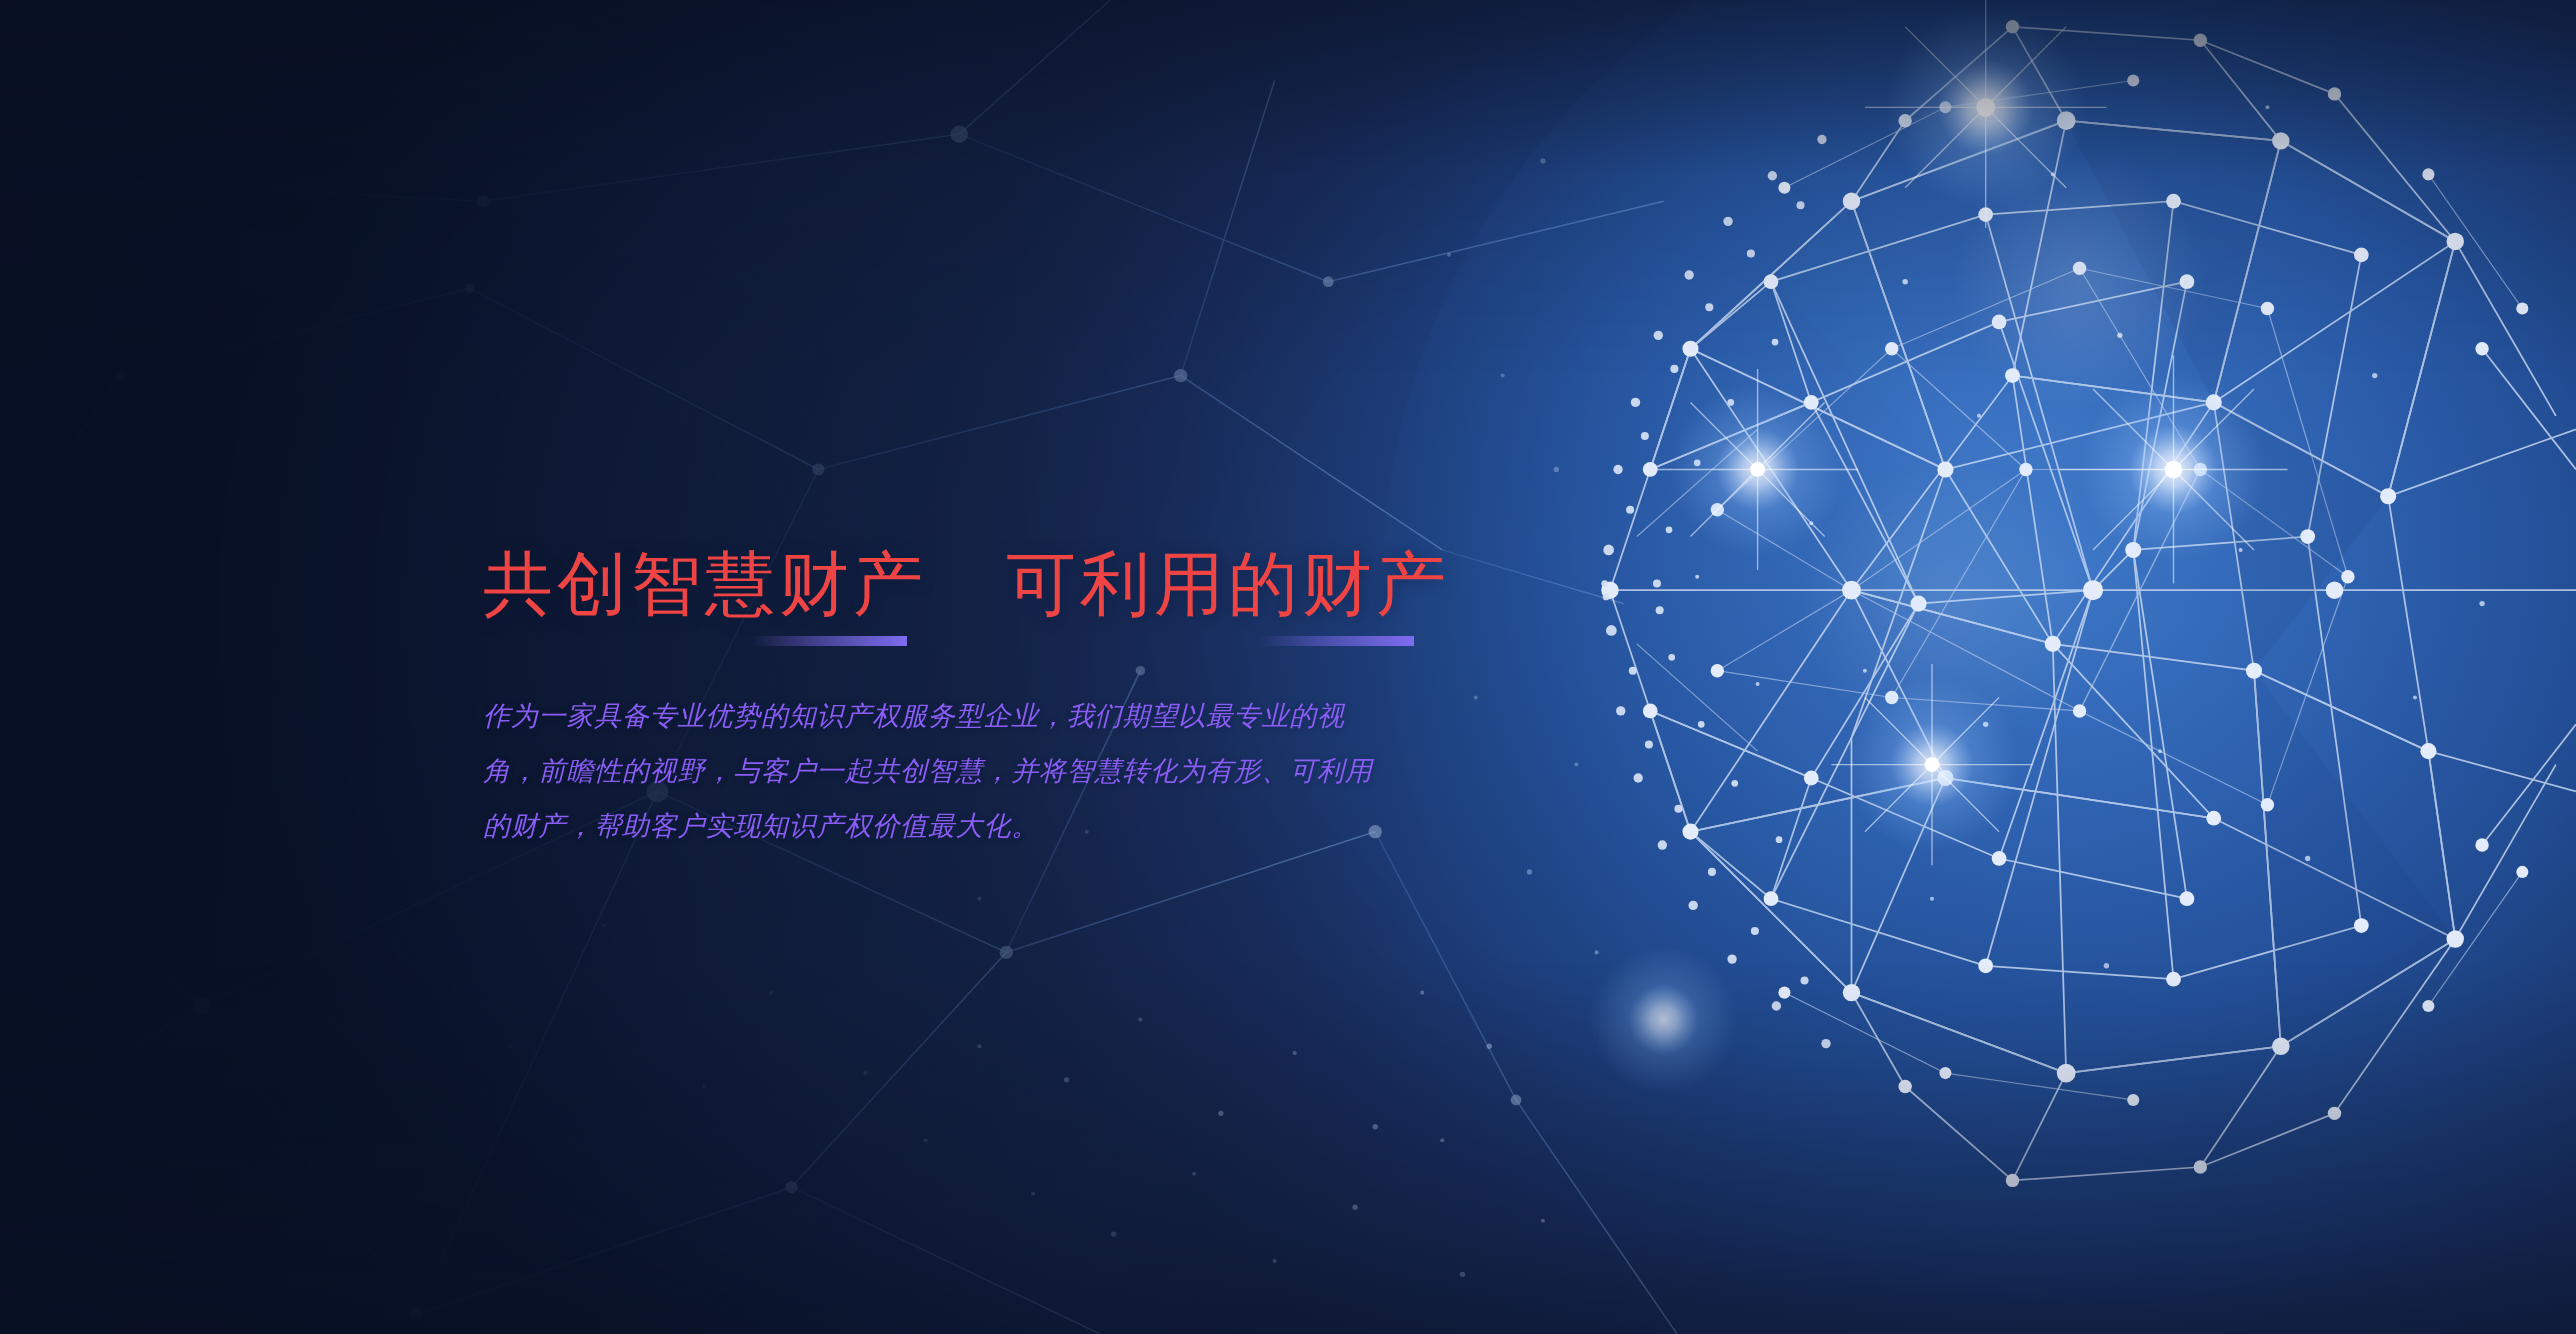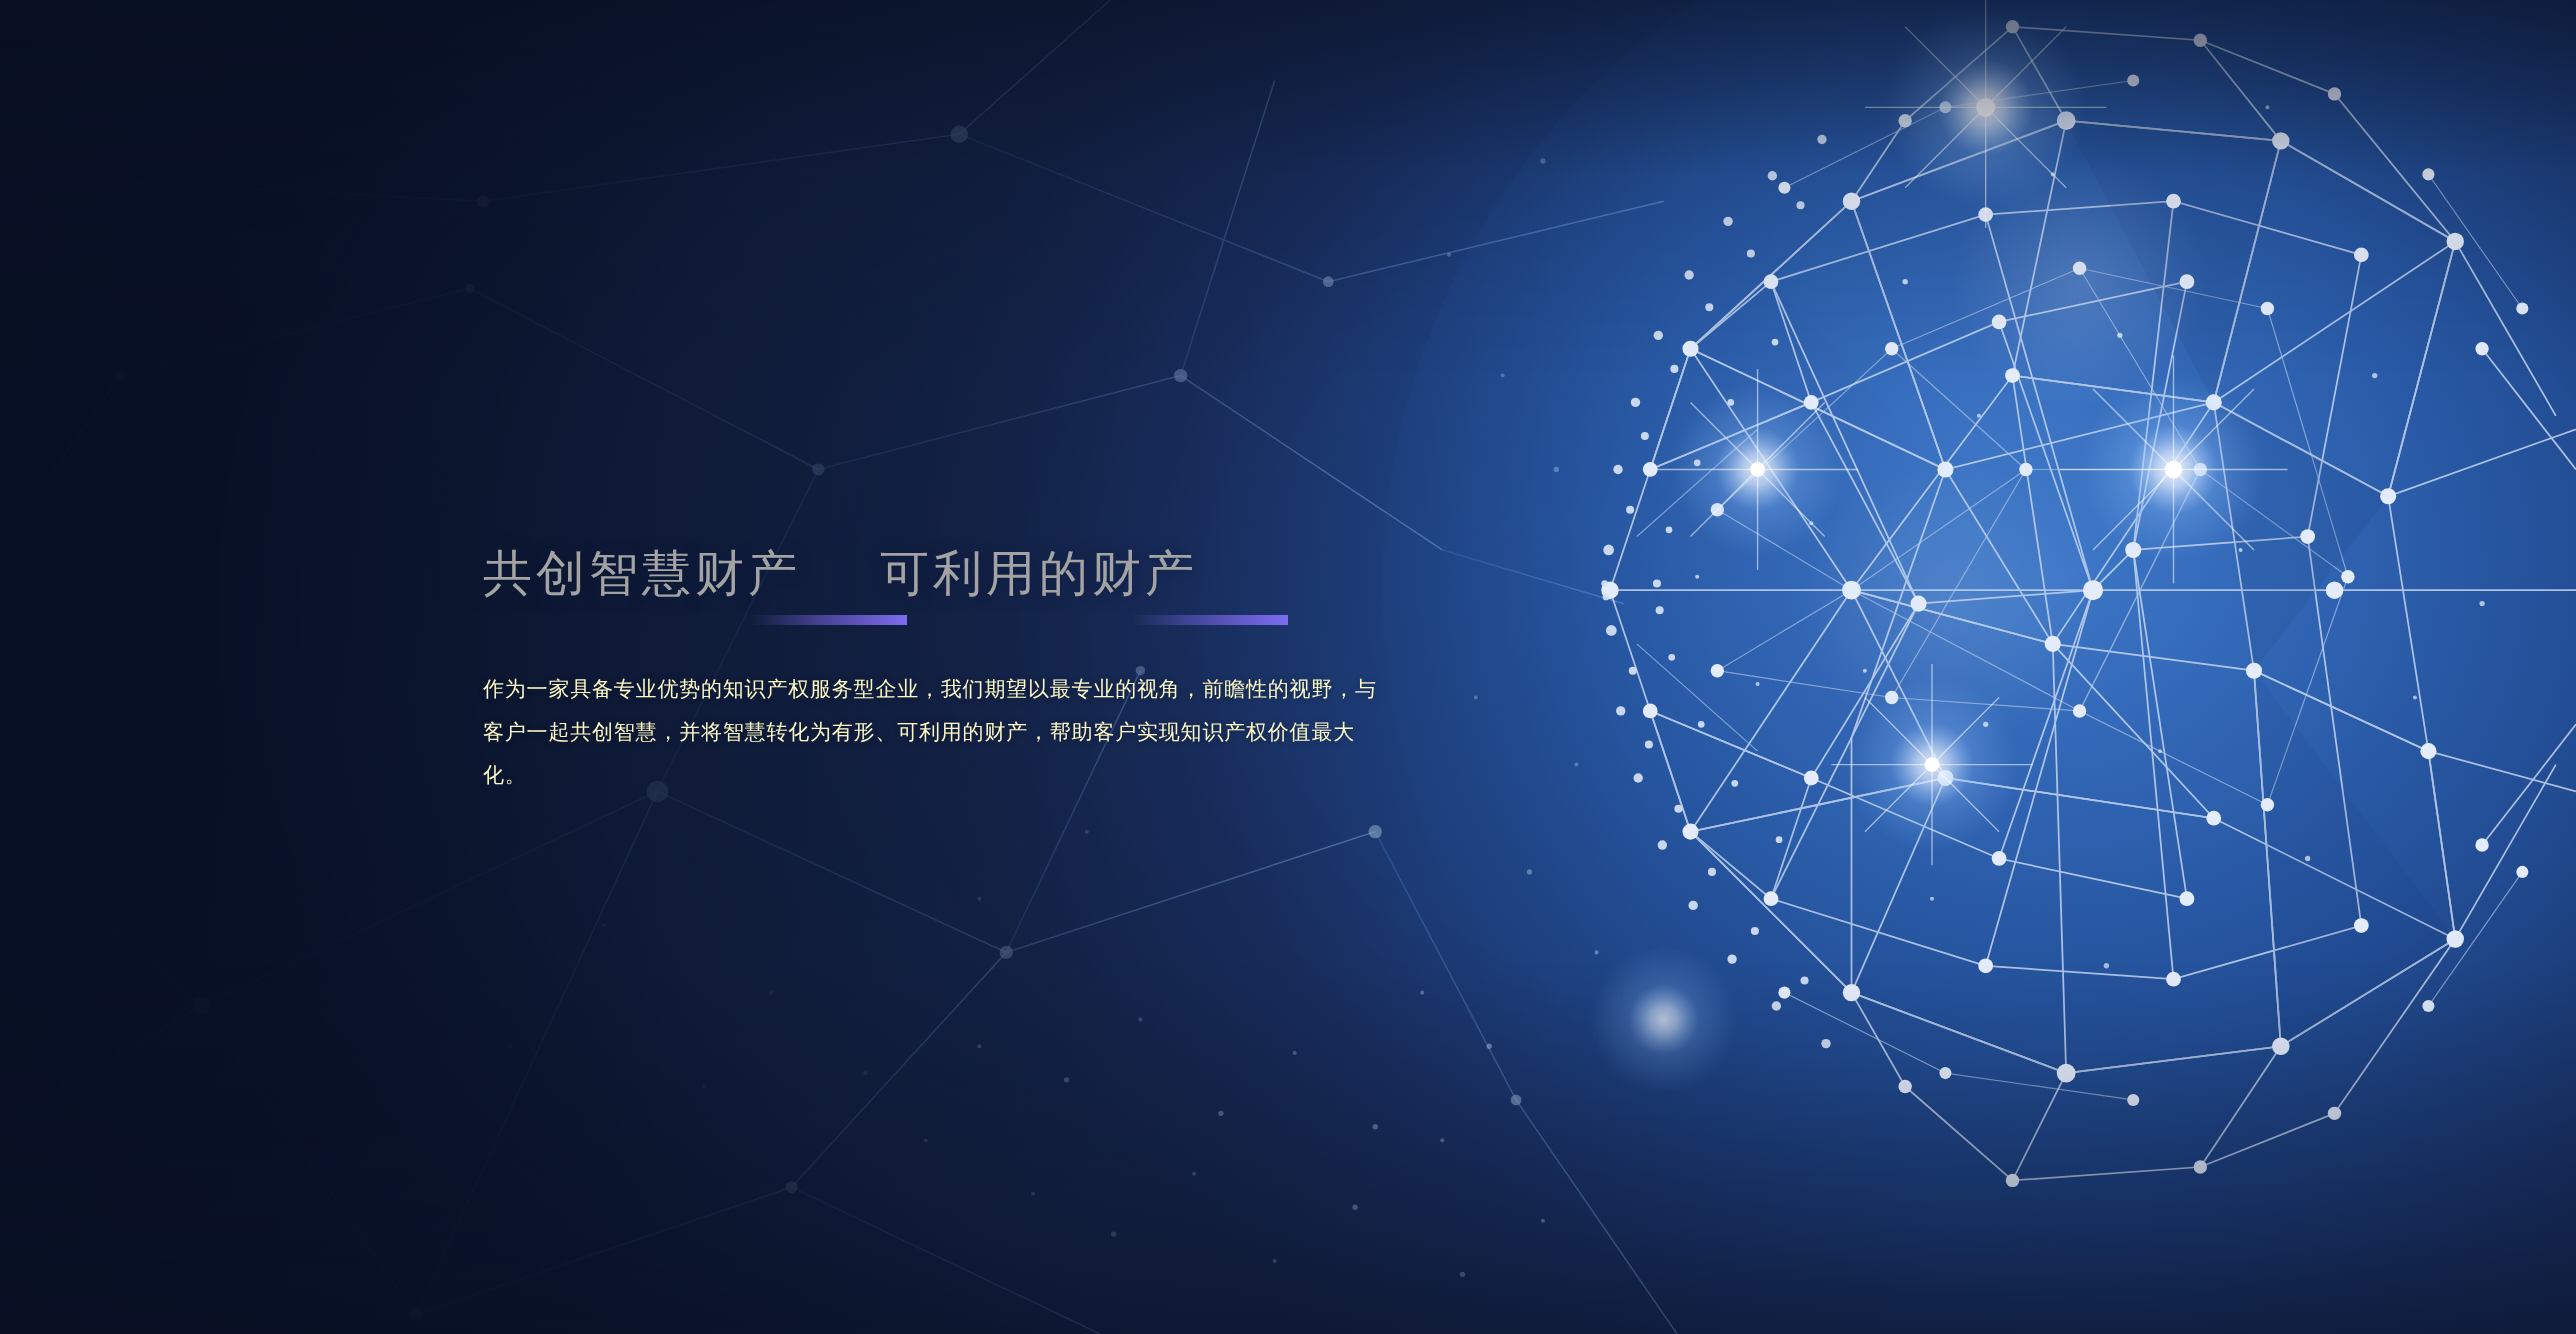--- a/index.html
+++ b/index.html
@@ -27,32 +27,32 @@
     background:radial-gradient(ellipse 1744px 1140px at 1945px 604px,
       rgba(0,0,0,0) 40%, rgba(8,16,36,0.30) 78%, rgba(6,12,30,0.60) 100%);}
   .bg-topdark{position:absolute;inset:0;
     background:linear-gradient(180deg, rgba(8,15,34,0.55) 0%, rgba(8,15,34,0.10) 13%,
       rgba(0,0,0,0) 28%, rgba(0,0,0,0) 72%, rgba(8,15,34,0.22) 92%, rgba(8,15,34,0.42) 100%);}
   svg.layer{position:absolute;inset:0;width:2576px;height:1334px;}
   
   .content{position:absolute;left:483px;top:549px;width:939px;}
   .headline{white-space:nowrap;}
   .hl-seg{position:relative;display:inline-block;
-    font-size:49px;line-height:1.0;color:#a3a3a3;font-weight:400;
+    font-size:70px;line-height:1.0;color:#ef4444;font-weight:400;
     letter-spacing:4px;
     text-shadow:0 1.3px 14.8px rgba(8,22,58,0.55);}
   .hl-gap{display:inline-block;width:79px;}
   .ul{position:absolute;height:10px;bottom:-27px;}
   .ul-1{left:268px;width:156px;
     background:linear-gradient(90deg, rgba(124,104,235,0) 0%, rgba(124,104,235,0.45) 40%, #7f6cf0 100%);}
   .ul-2{left:252px;width:156px;
     background:linear-gradient(90deg, rgba(124,104,235,0) 0%, rgba(124,104,235,0.45) 40%, #7f6cf0 100%);}
   .body-copy{margin-top:70px;width:902px;
-    font-size:21px;line-height:2.04;color:#fef9c3;letter-spacing:0.8px;
-    text-shadow:0 0.7px 6.7px rgba(8,22,58,0.45);}
+    font-size:27px;line-height:2.04;color:#8b5cf6;letter-spacing:0.8px;
+    text-shadow:0 0.7px 6.7px rgba(8,22,58,0.45);font-style:italic;}
 </style>
 </head>
 <body>
 
 <div id="stage">
 
   <div class="bg-base"></div>
 
   <svg class="layer" viewBox="0 0 3840 1989" preserveAspectRatio="none">
     <defs>

